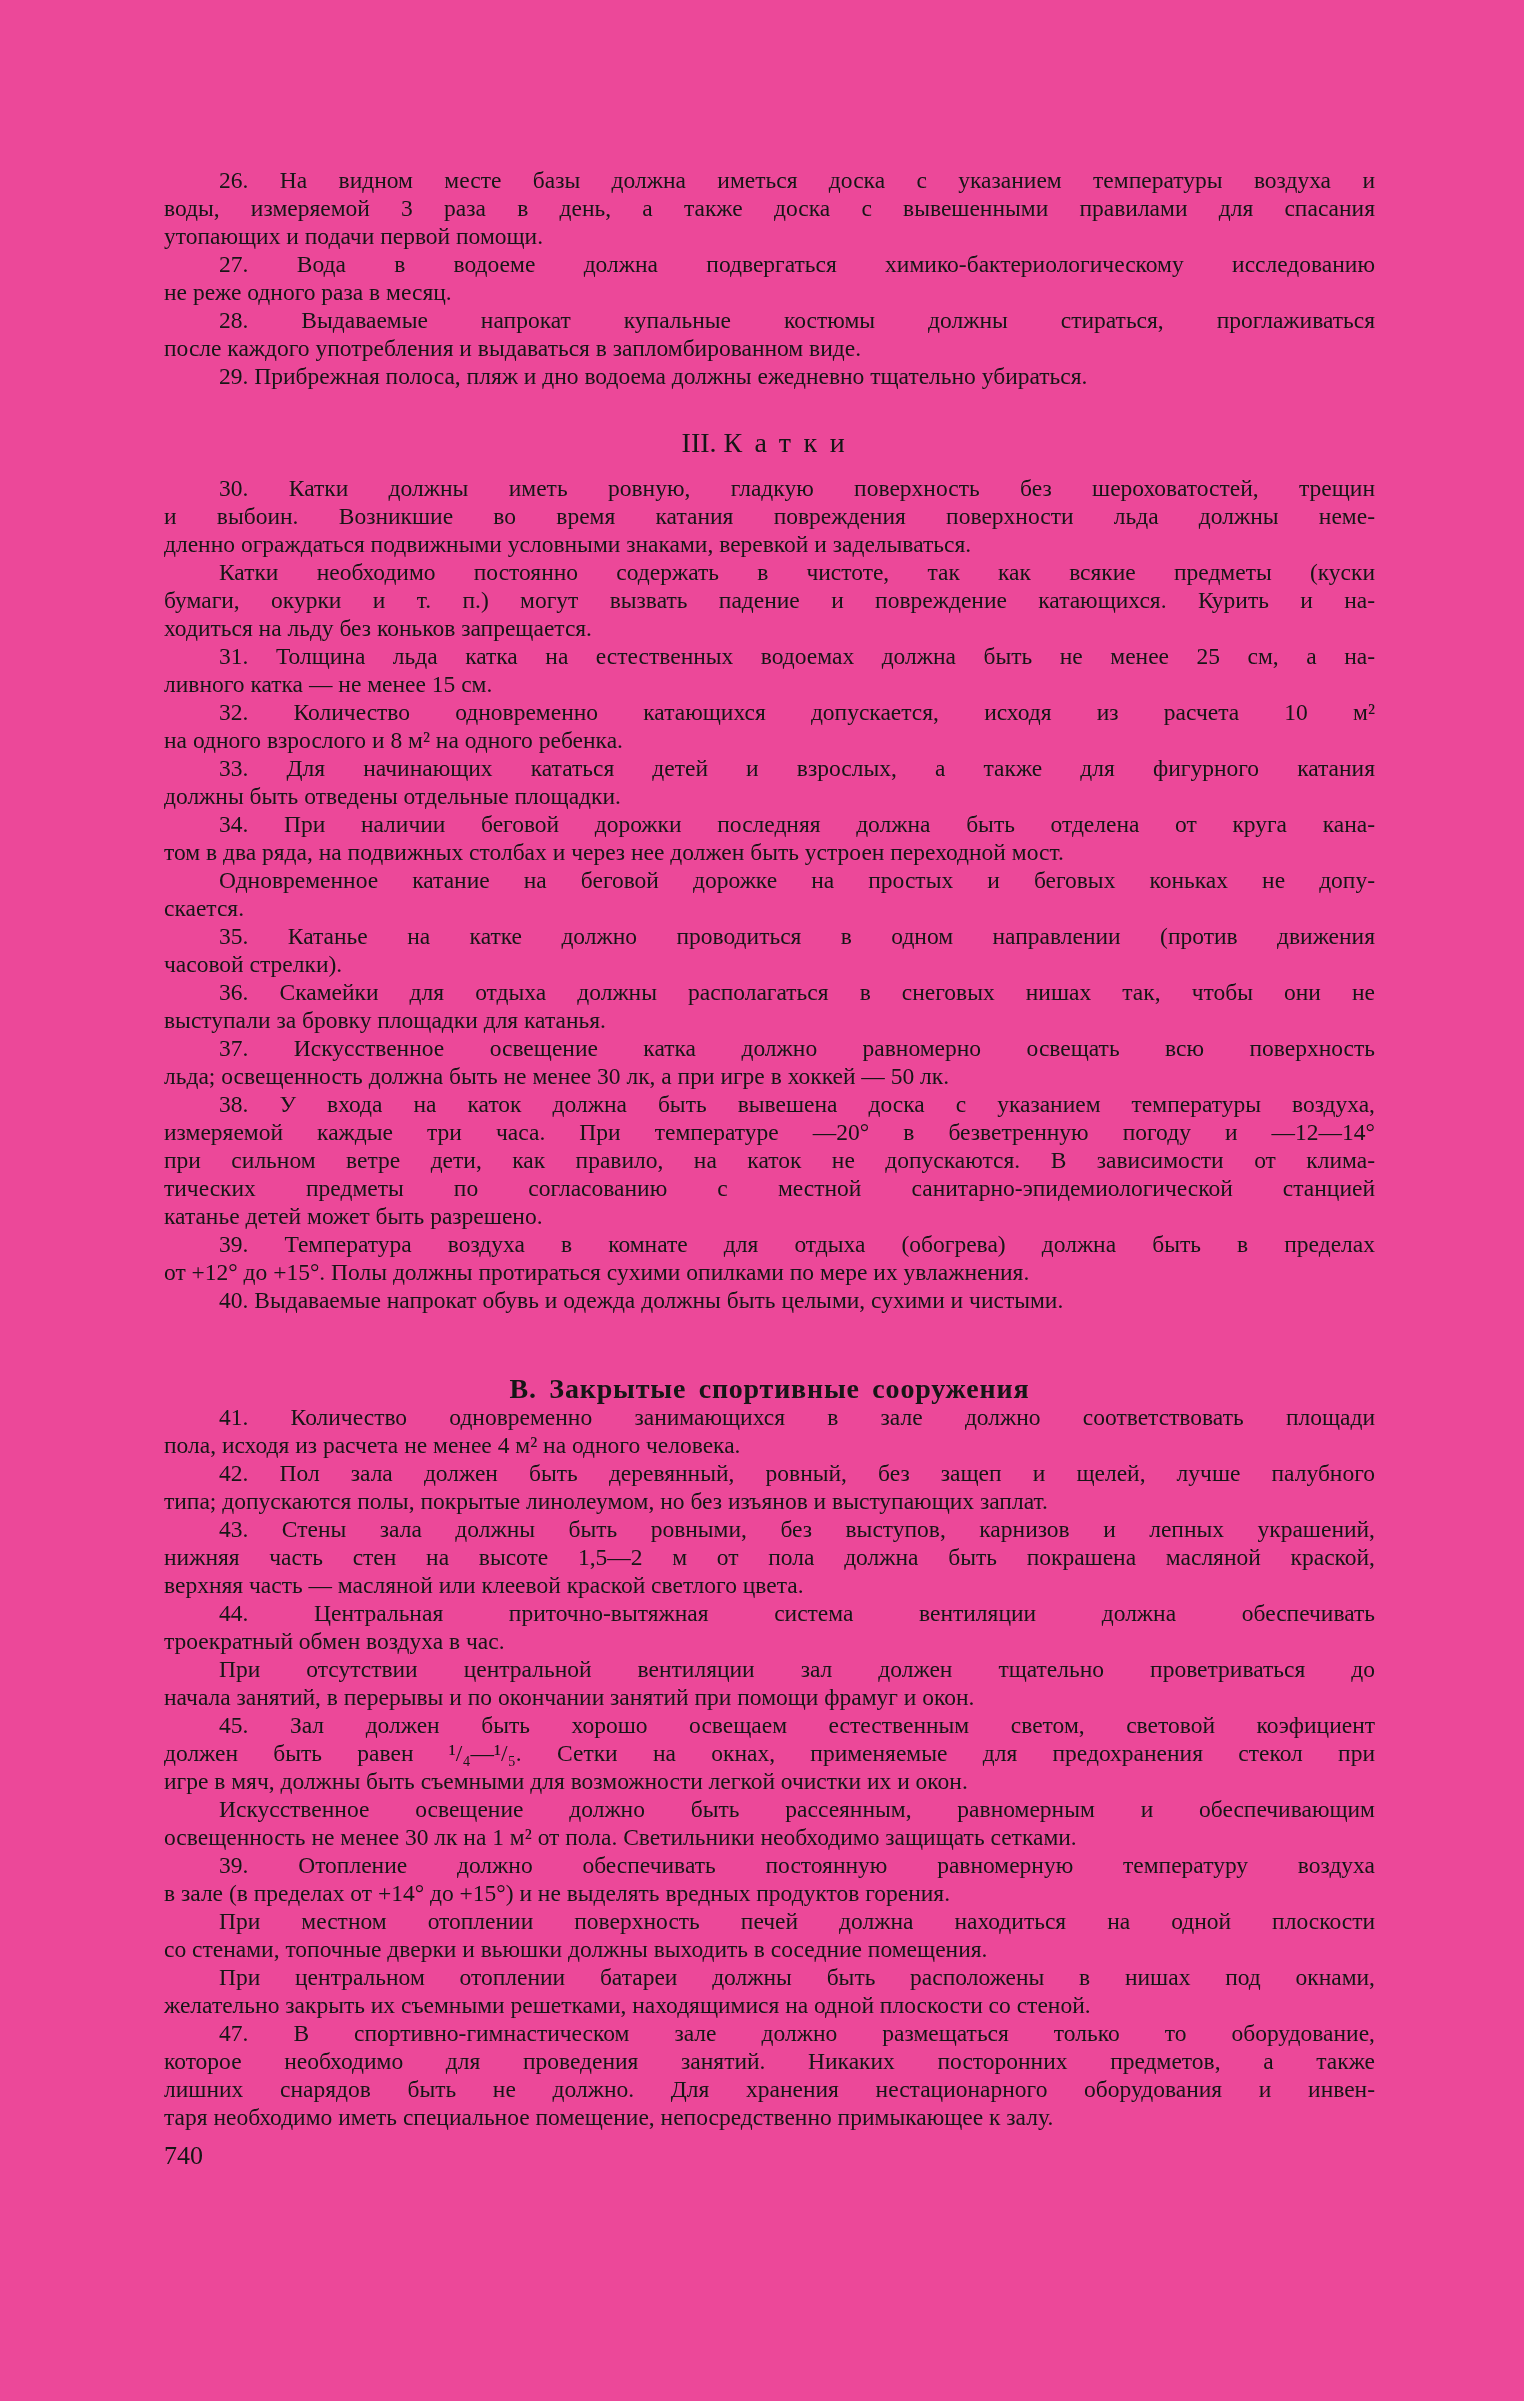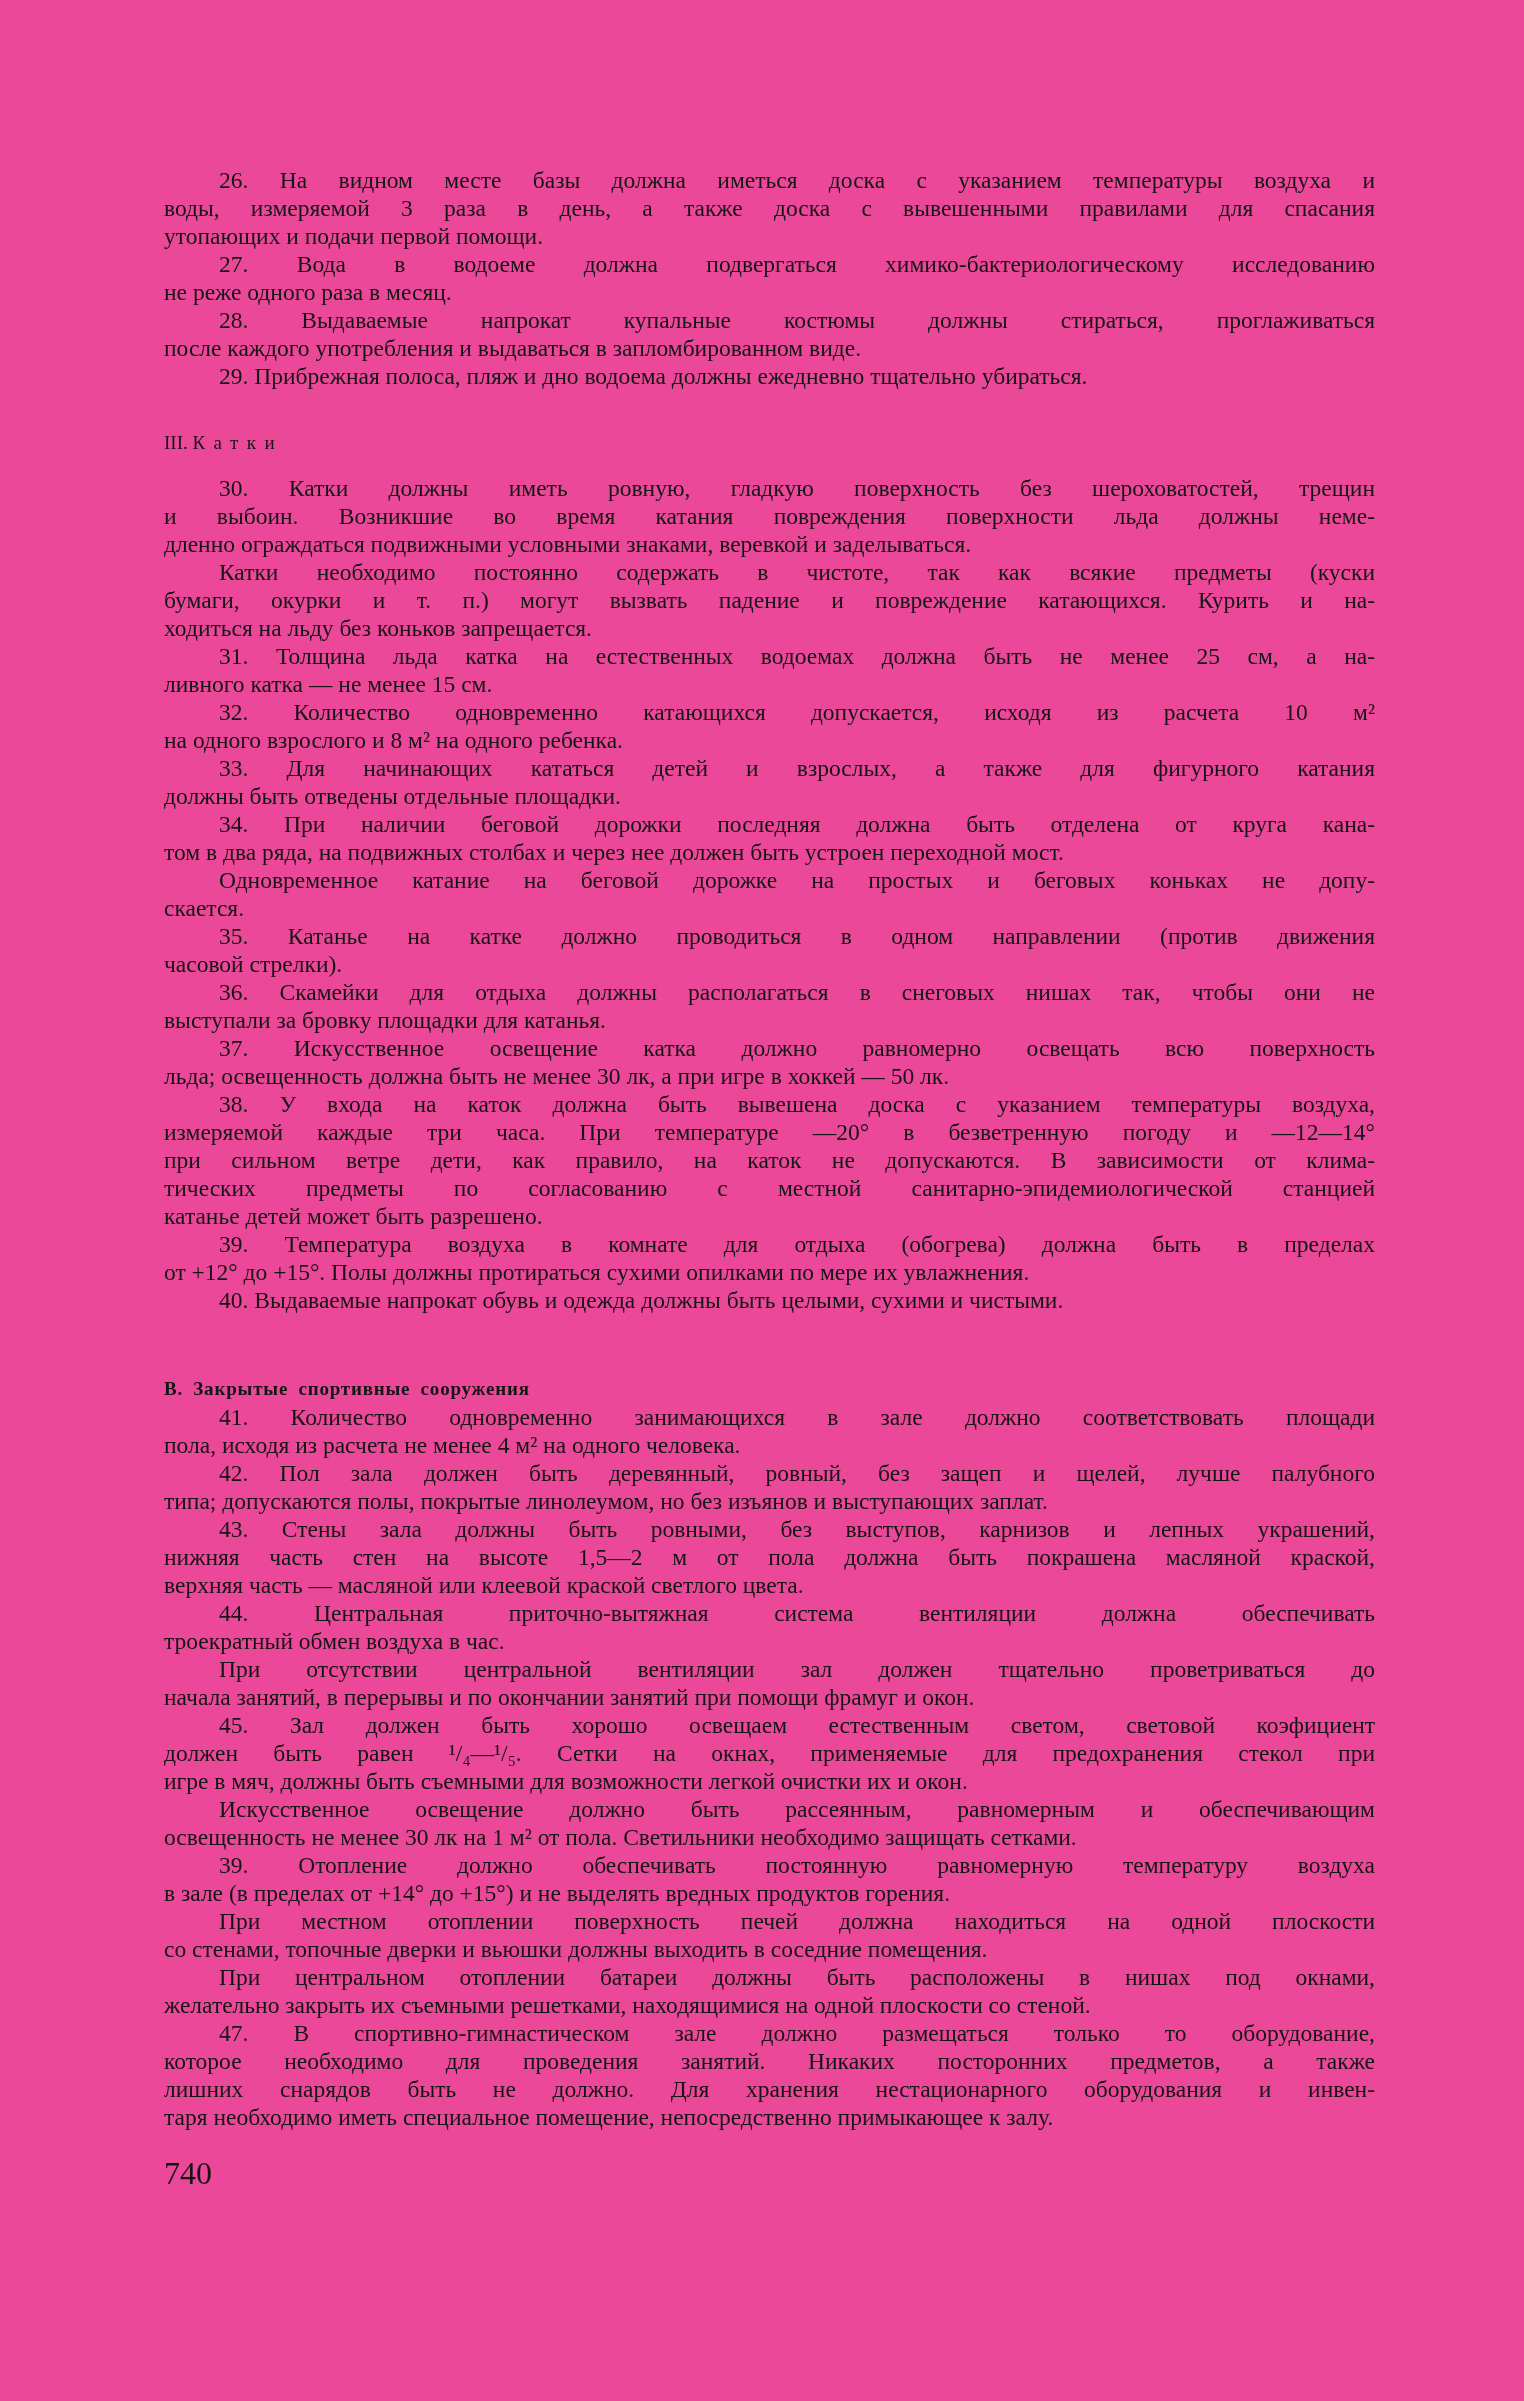--- a/index.html
+++ b/index.html
@@ -22,38 +22,38 @@
   .line {
     font-size: 23.5px;
     line-height: 28px;
     text-align: justify;
     text-align-last: justify;
   }
   .line.first { text-indent: 55px; }
   .line.last  { text-align-last: left; }
 
   .heading {
-    font-size: 19px;
+    font-size: 28px;
     line-height: 28px;
-    text-align: left;
+    text-align: center;
   }
   .heading .htitle { letter-spacing: 0.45em; }
   .heading[data-block-id="rink"]   { margin: 39px 0 17px 0; }
   .heading.bold {
     font-weight: bold;
     letter-spacing: 0.8px;
     word-spacing: 4.7px;
     margin: 61px 0 0 0;
   }
   .heading[data-block-id="gym"]    { margin: 13.3px 0 20.3px 0; }
 
   .page-number {
-    font-size: 32px;
+    font-size: 26px;
     line-height: 28px;
-    margin-top: 28px;
+    margin-top: 11px;
     text-align: left;
   }
 </style>
 </head>
 <body>
 
 <div class="page">
   <main>
       <div class="para">
         <div class="line first">26. На видном месте базы должна иметься доска с указанием температуры воздуха и</div>

